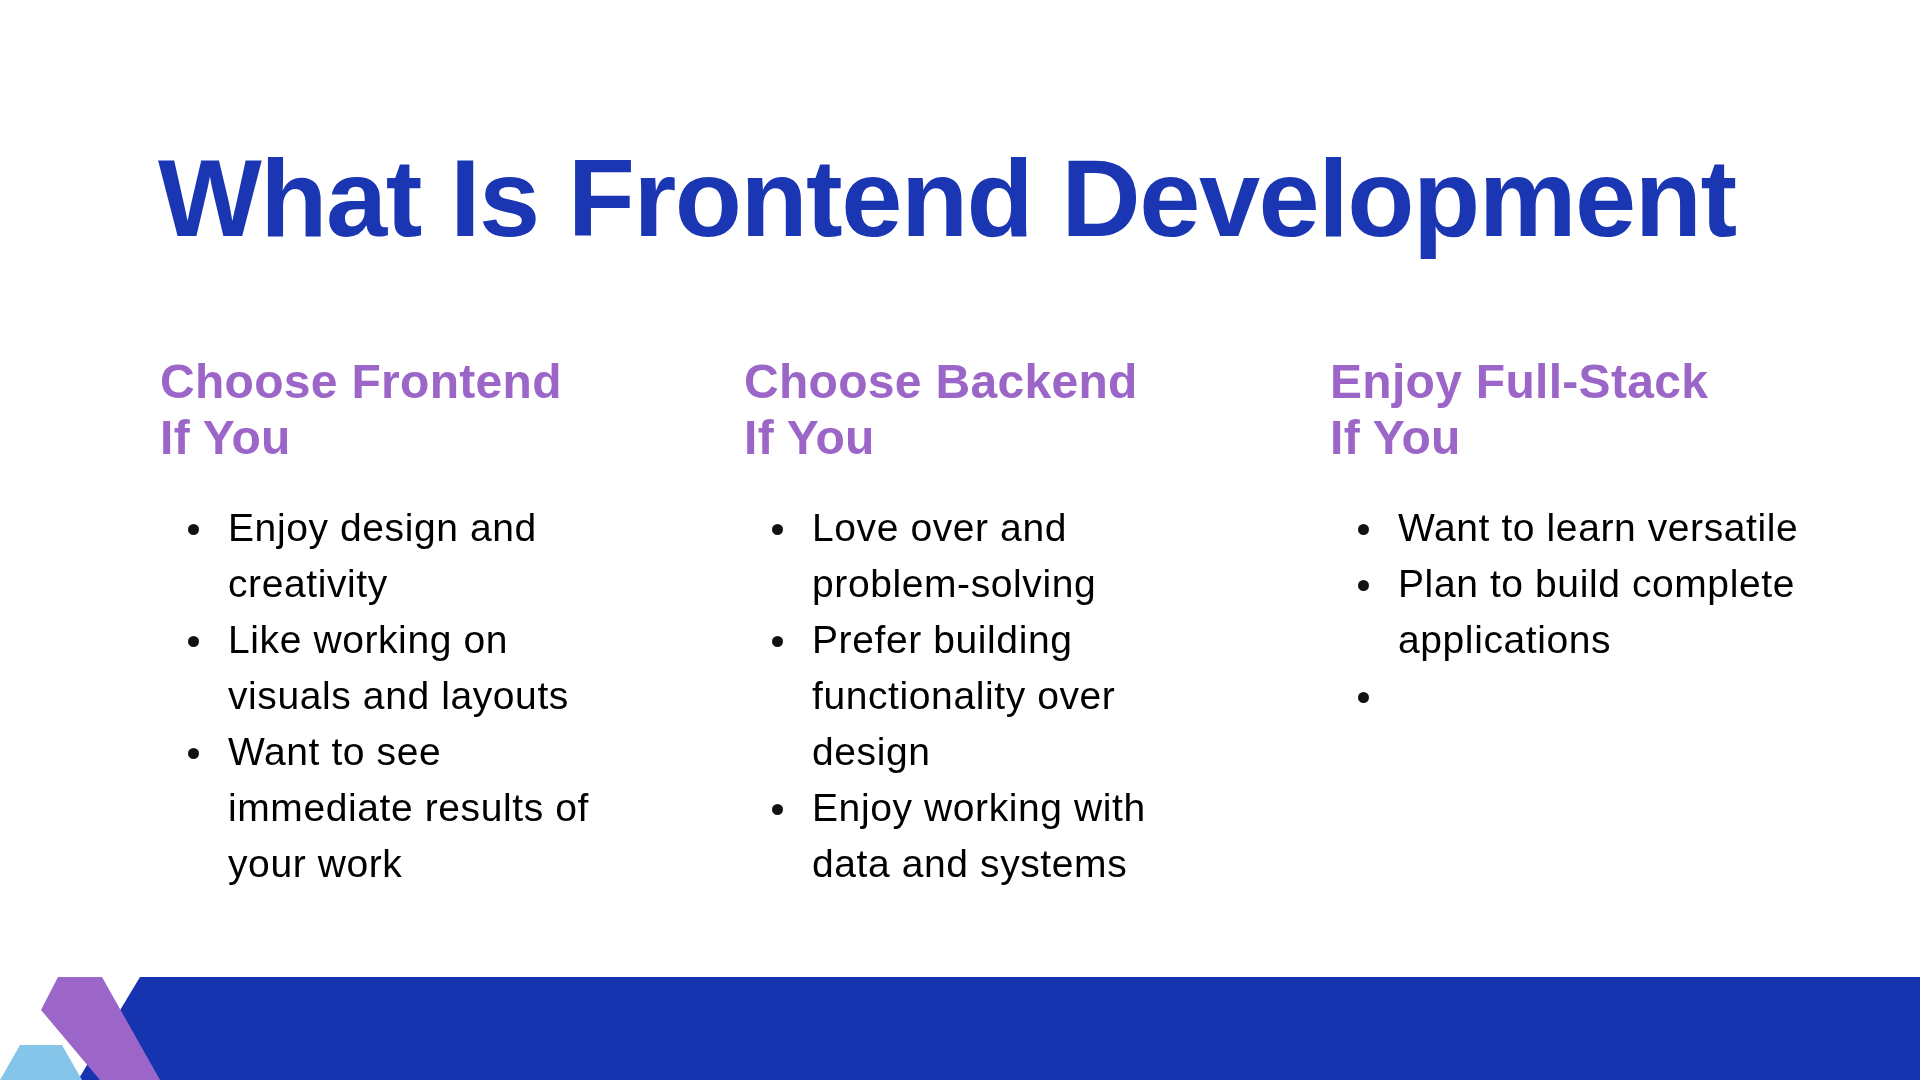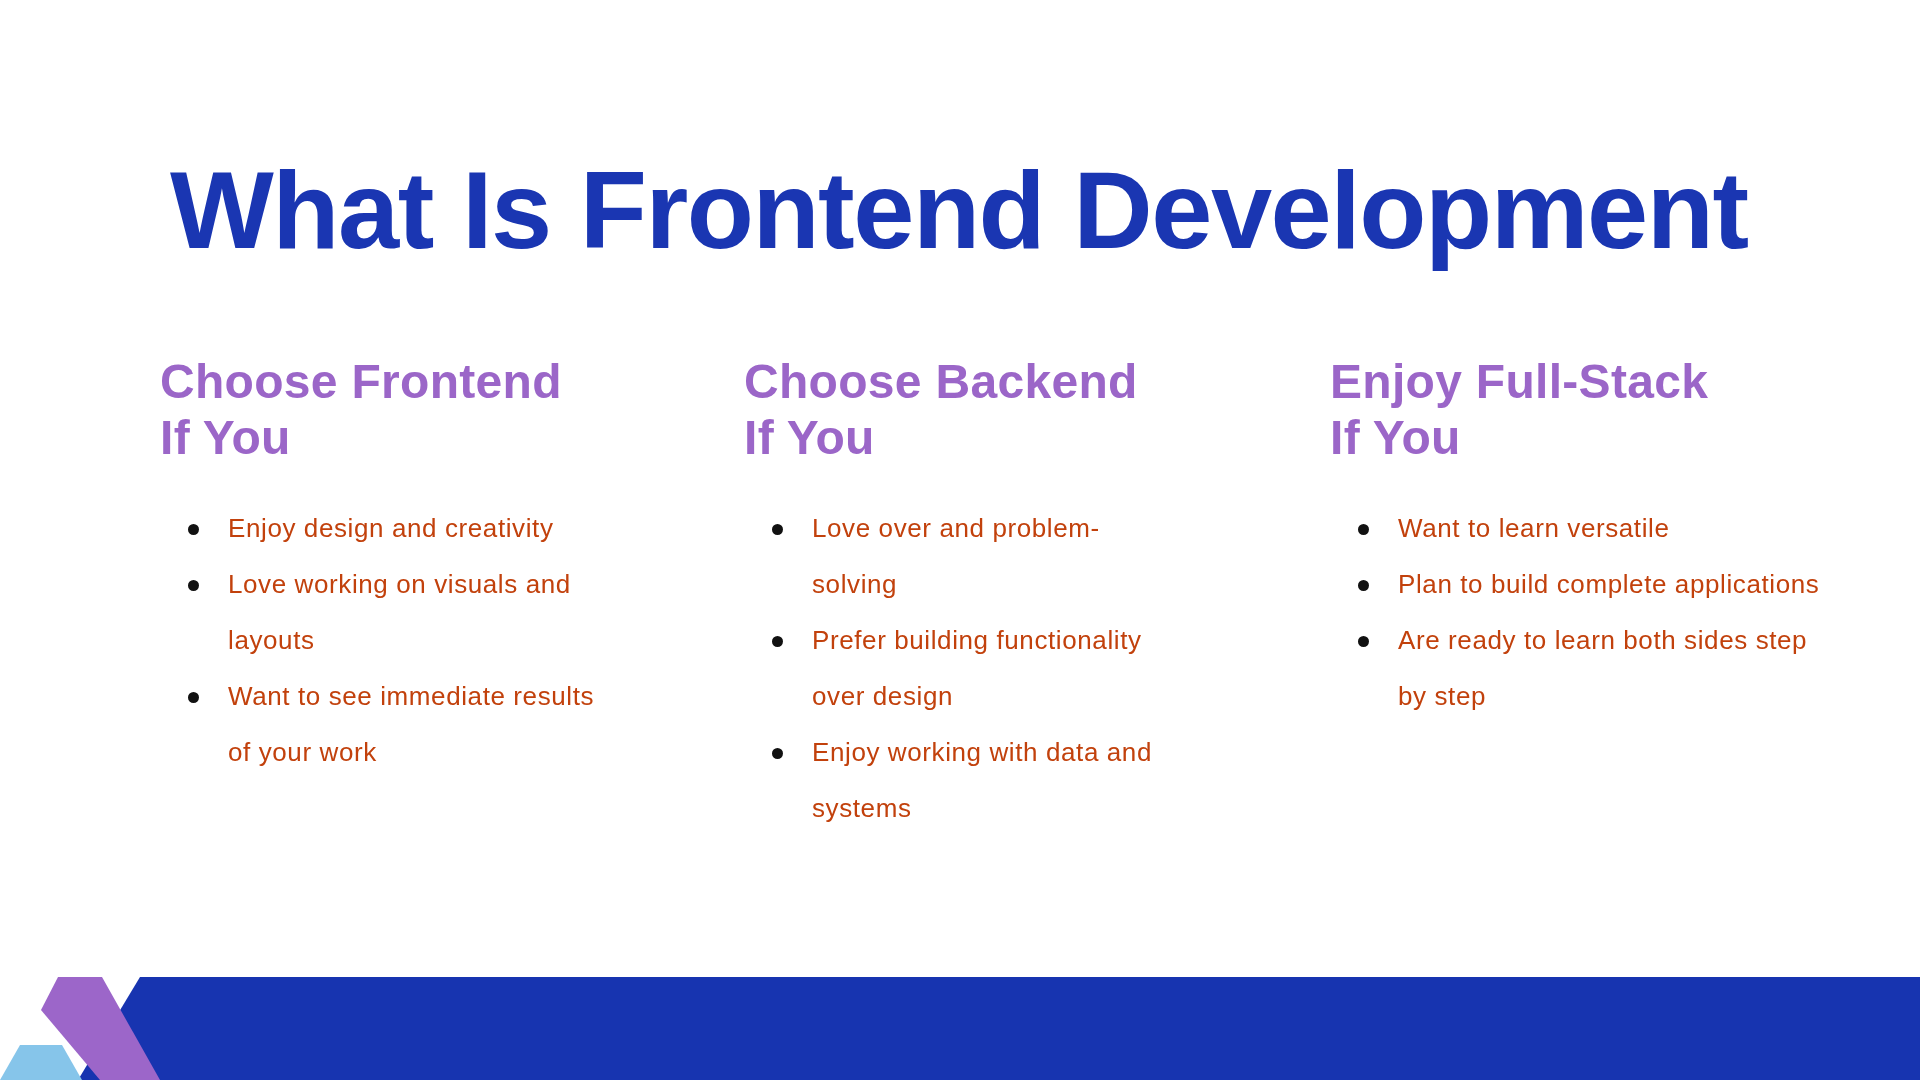--- a/index.html
+++ b/index.html
@@ -1,37 +1,37 @@
 <!DOCTYPE html>
 <html><head>
 <meta charset="utf-8">
 <style>
   html, body { margin:0; padding:0; }
   body { width:1920px; height:1080px; background:#ffffff; position:relative; overflow:hidden; font-family:"Liberation Sans", sans-serif; }
-  .title { position:absolute; left:158px; top:138px; margin:12px; font-size:110px; line-height:120px; font-weight:700; color:#1A36B2; letter-spacing:-1.5px; white-space:nowrap; }
+  .title { position:absolute; left:158px; top:138px; margin:0; font-size:110px; line-height:120px; font-weight:700; color:#1A36B2; letter-spacing:-1.5px; white-space:nowrap; }
   .col { position:absolute; top:354px; width:560px; }
   .col h2 { margin:0; font-size:48px; line-height:56px; font-weight:700; color:#9B66C8; letter-spacing:0.3px; }
   .col ul { margin:34px 0 0 0; padding:0 0 0 68px; list-style:none; }
-  .col li { position:relative; font-size:26px; line-height:56px; color:#c2410c; letter-spacing:0.6px; }
+  .col li { position:relative; font-size:39px; line-height:56px; color:#000000; letter-spacing:0.6px; }
   .col li .dot { position:absolute; left:-40px; top:24px; width:11px; height:11px; border-radius:50%; background:#111; }
   .band { position:absolute; left:0; top:977px; width:1920px; height:103px; }
 </style>
 </head>
 <body>
 
 <h1 class="title">What Is Frontend Development</h1>
 
 <div class="col" style="left:160px; width:440px;">
   <h2>
     <span>Choose Frontend</span><br>
     <span>If You</span>
   </h2>
   <ul>
     <li><span class="dot"></span><span>Enjoy design and creativity</span></li>
-    <li><span class="dot"></span><span>Love working on visuals and layouts</span></li>
+    <li><span class="dot"></span><span>Like working on visuals and layouts</span></li>
     <li><span class="dot"></span><span>Want to see immediate results of your work</span></li>
   </ul>
 </div>
 
 <div class="col" style="left:744px; width:440px;">
   <h2>
     <span>Choose Backend</span><br>
     <span>If You</span>
   </h2>
   <ul>
@@ -42,21 +42,21 @@
 </div>
 
 <div class="col" style="left:1330px; width:500px;">
   <h2>
     <span>Enjoy Full-Stack</span><br>
     <span>If You</span>
   </h2>
   <ul>
     <li><span class="dot"></span><span>Want to learn versatile</span></li>
     <li><span class="dot"></span><span>Plan to build complete applications</span></li>
-    <li><span class="dot"></span><span>Are ready to learn both sides step by step</span></li>
+    <li><span class="dot"></span></li>
   </ul>
 </div>
 
 <svg class="band" viewBox="0 977 1920 103" preserveAspectRatio="none">
   <polygon points="140,977 1920,977 1920,1080 78,1080" fill="#1734B0"></polygon>
   <polygon points="20,1045 62,1045 82,1080 0,1080" fill="#86C5EA"></polygon>
   <polygon points="58,977 102,977 160,1080 100,1080 41,1010" fill="#9C66C9"></polygon>
 </svg>
 
 </body></html>

